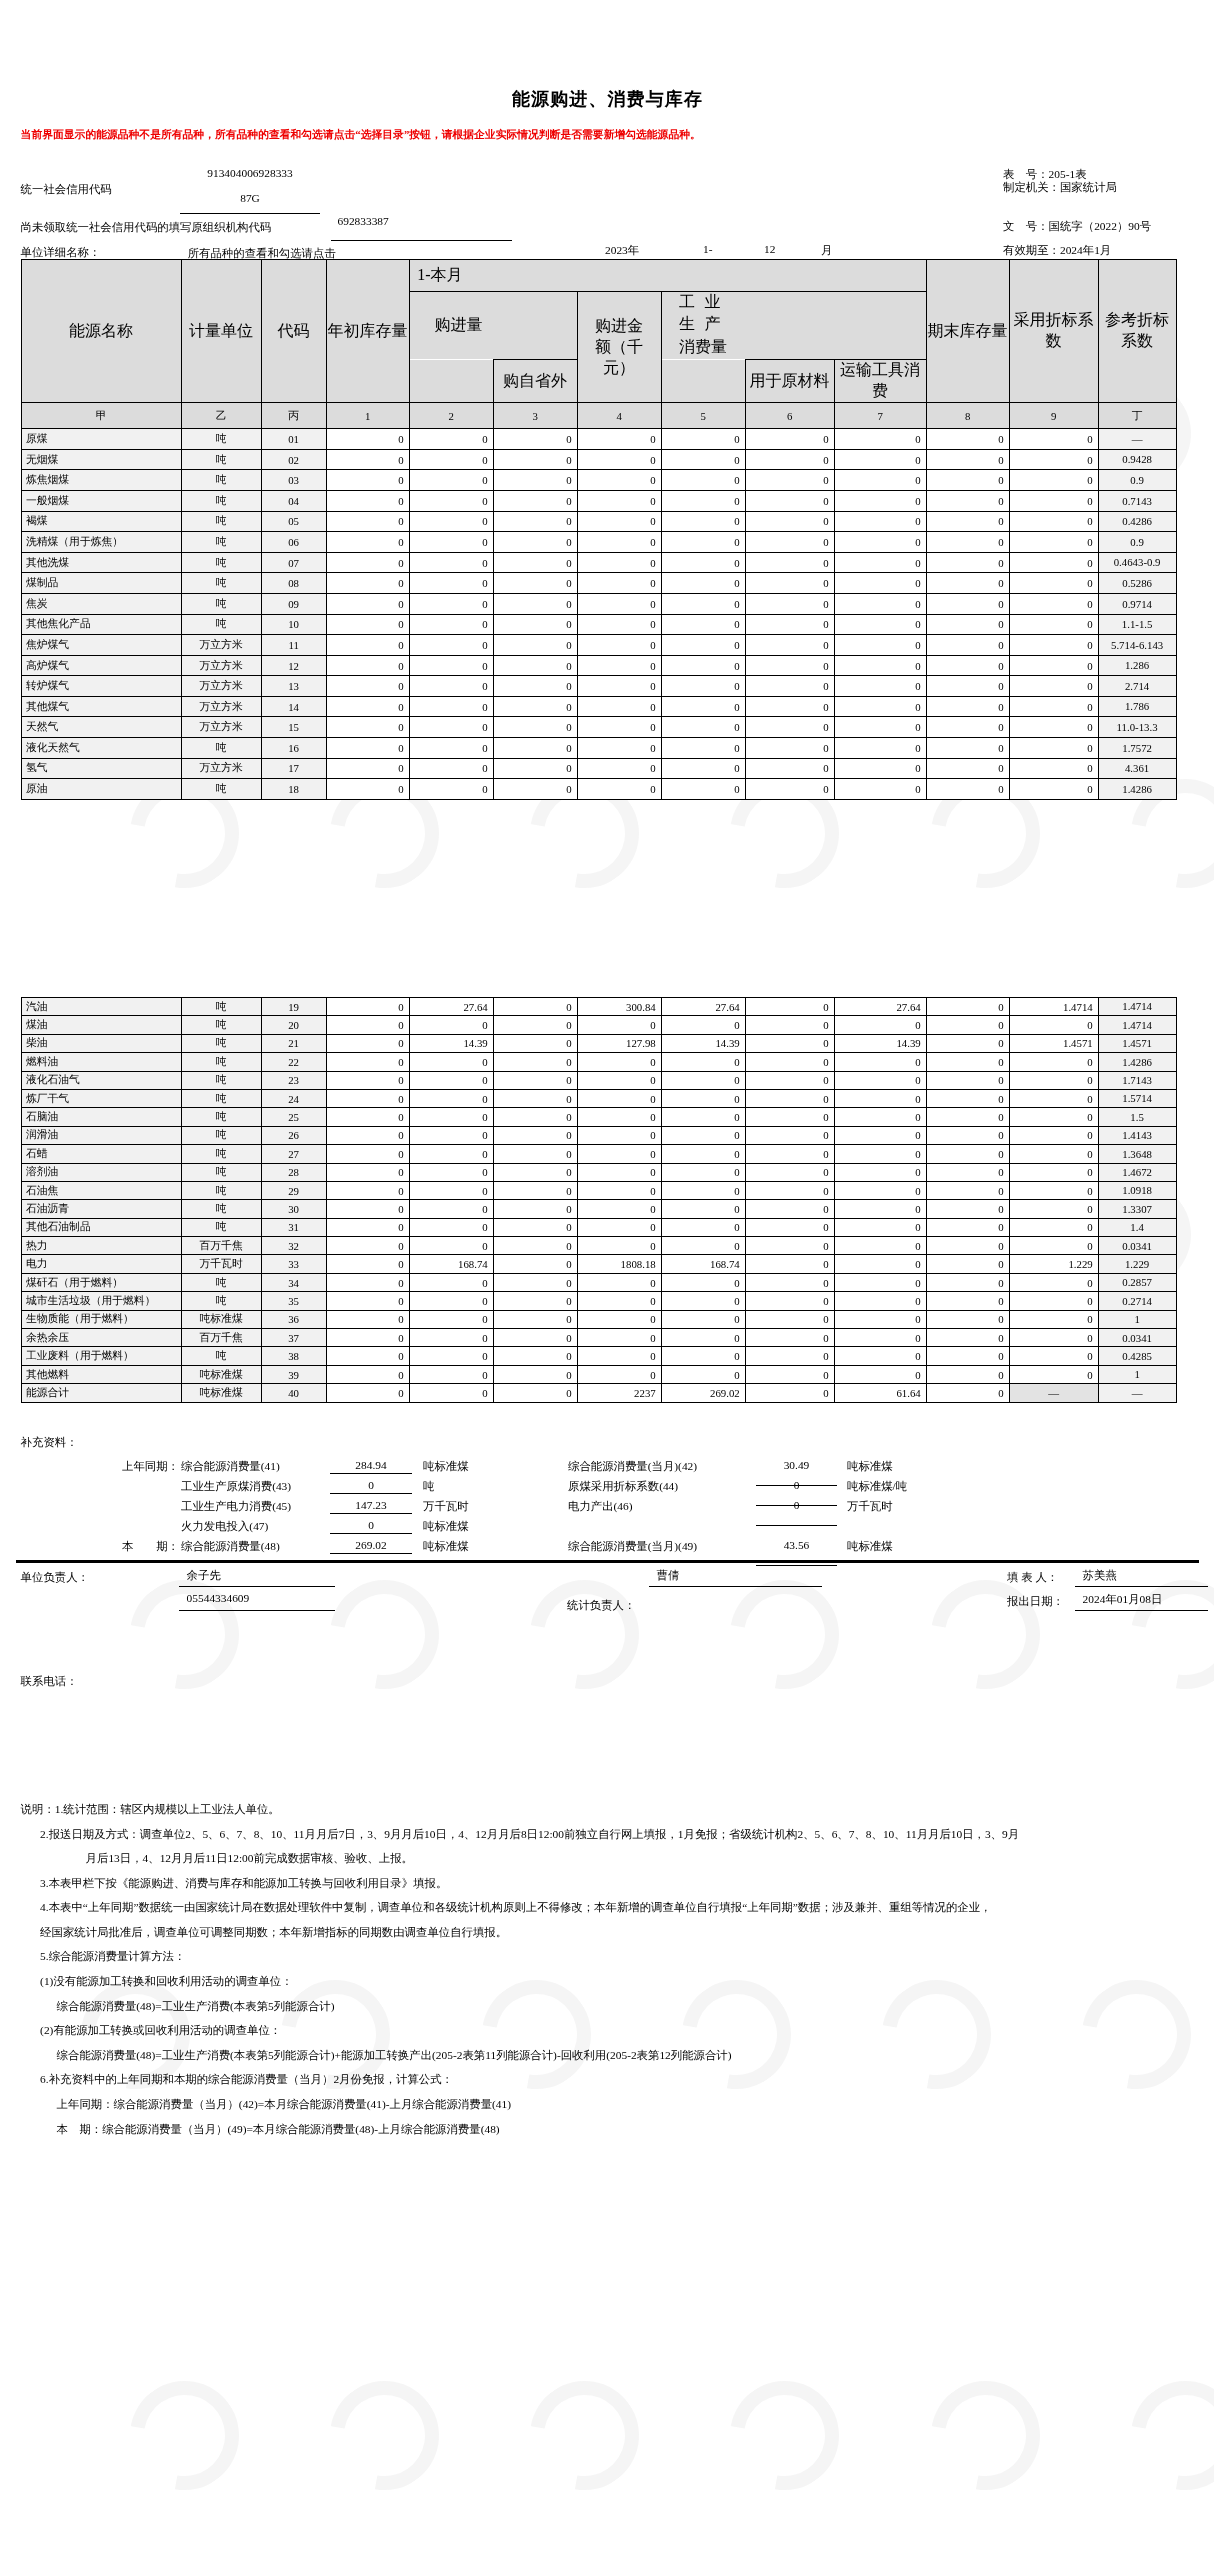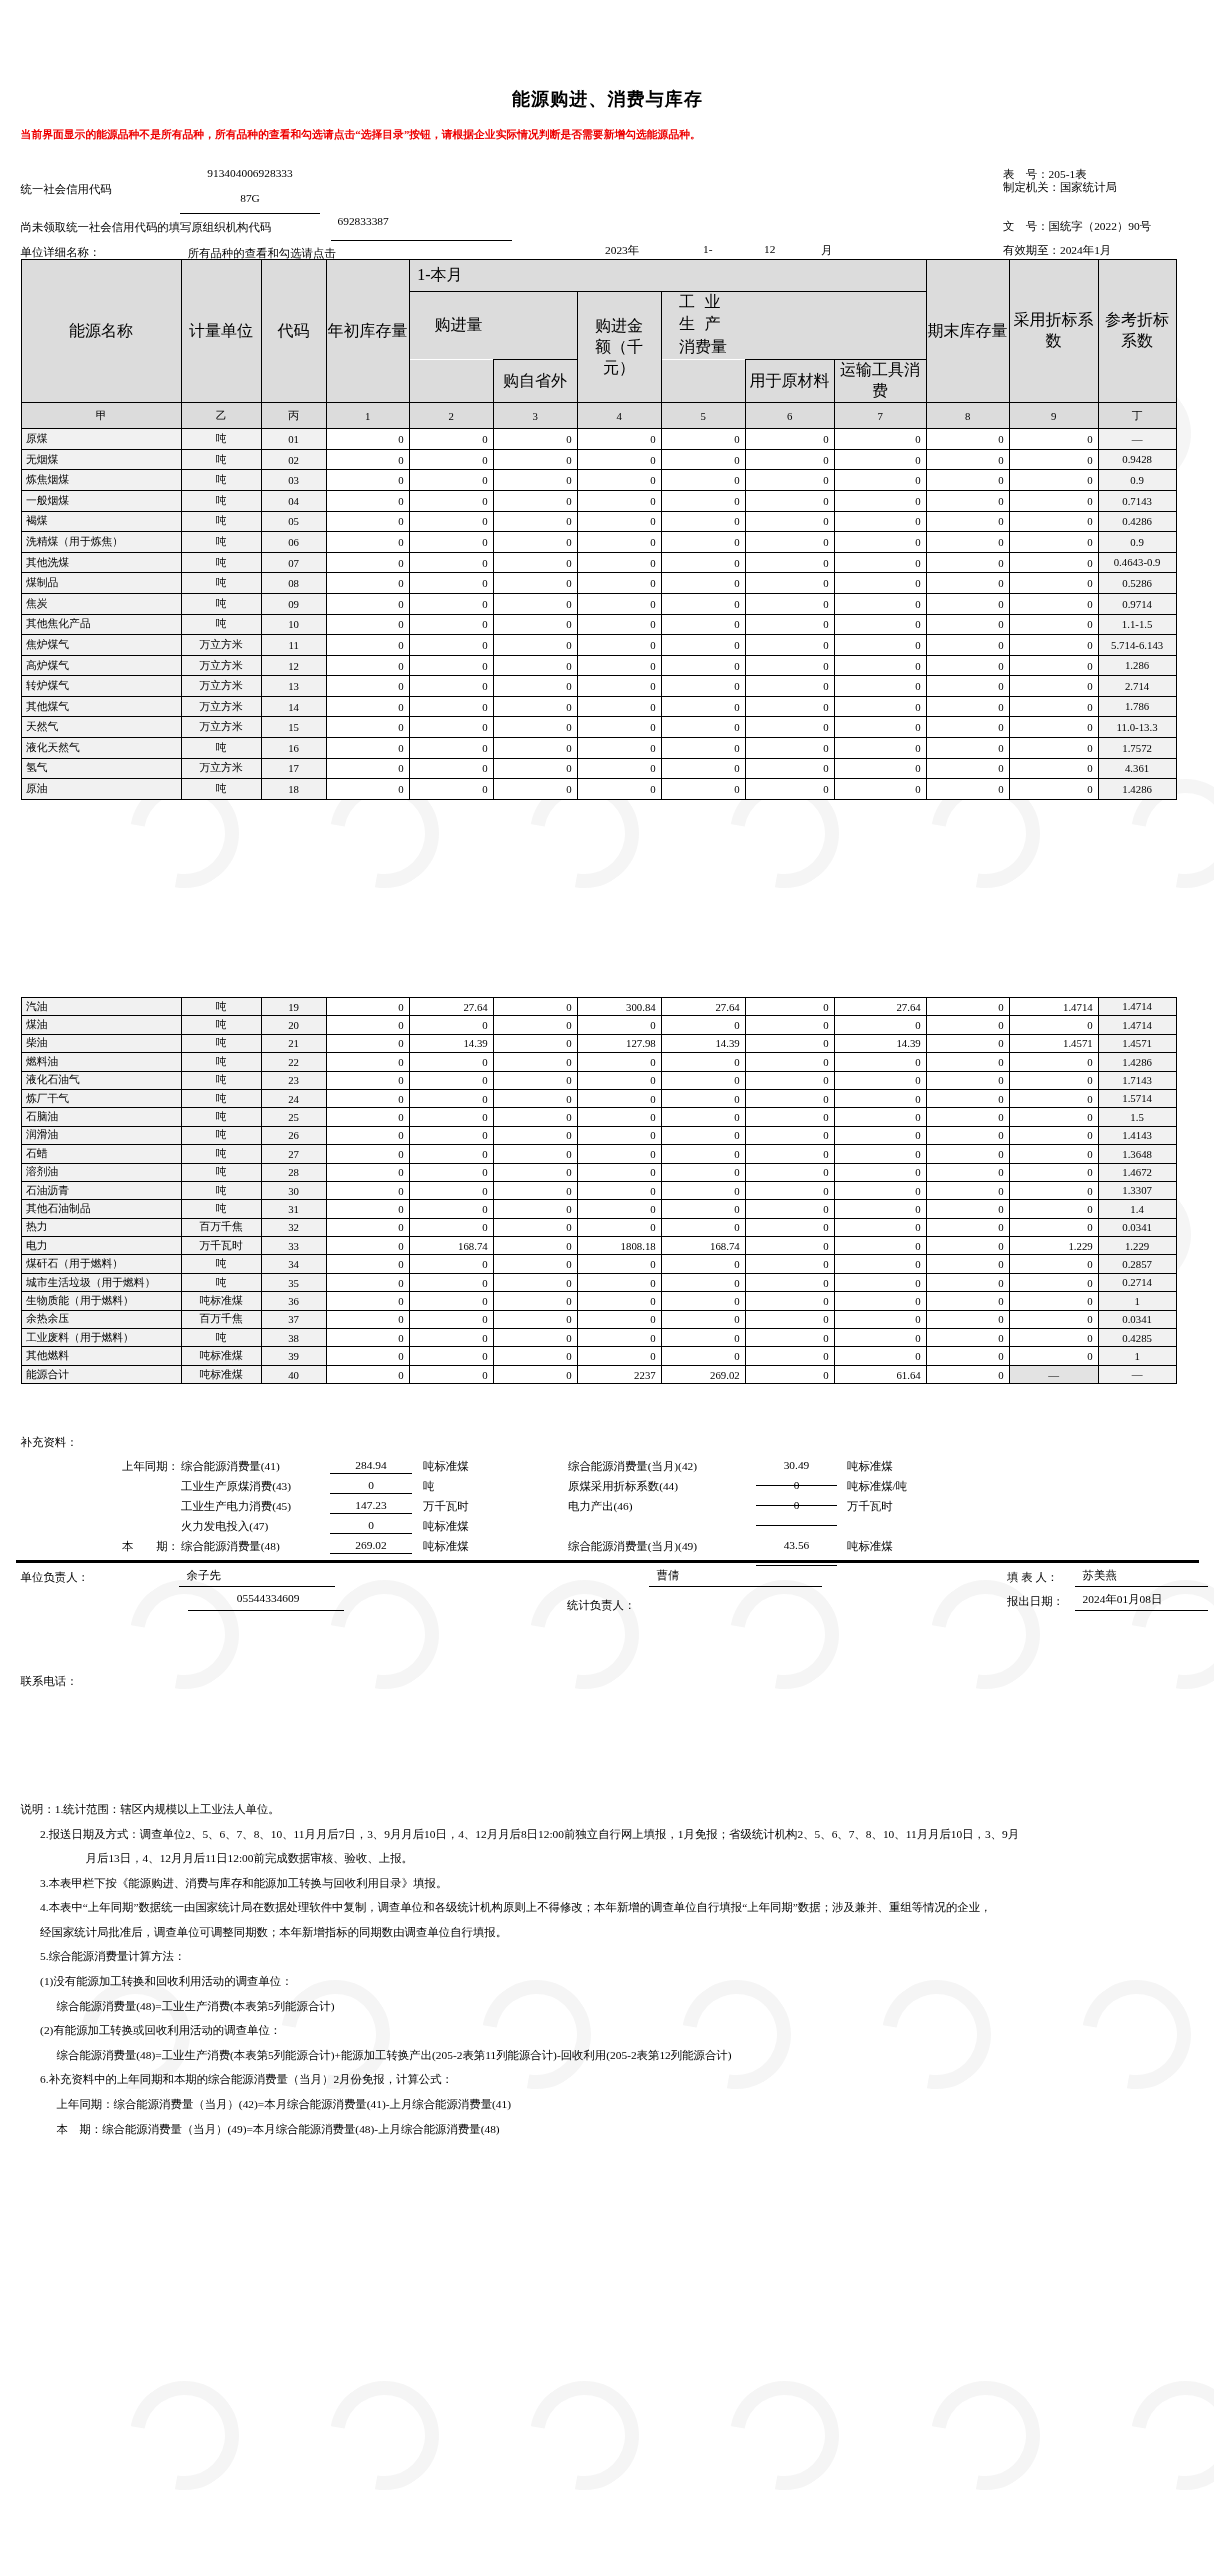--- a/index.html
+++ b/index.html
@@ -617,20 +617,35 @@
           <td class="cv">0</td>
           <td class="cv">0</td>
           <td class="cv">0</td>
           <td class="cv">0</td>
           <td class="cv">0</td>
           <td class="cv">0</td>
           <td class="cv">0</td>
           <td class="cr"><span>1.4672</span></td>
         </tr>
         <tr>
+          <td class="cn">石油焦</td>
+          <td class="cu">吨</td>
+          <td class="cc2">29</td>
+          <td class="cv">0</td>
+          <td class="cv">0</td>
+          <td class="cv">0</td>
+          <td class="cv">0</td>
+          <td class="cv">0</td>
+          <td class="cv">0</td>
+          <td class="cv">0</td>
+          <td class="cv">0</td>
+          <td class="cv">0</td>
+          <td class="cr"><span>1.0918</span></td>
+        </tr>
+        <tr>
           <td class="cn">石油沥青</td>
           <td class="cu">吨</td>
           <td class="cc2">30</td>
           <td class="cv">0</td>
           <td class="cv">0</td>
           <td class="cv">0</td>
           <td class="cv">0</td>
           <td class="cv">0</td>
           <td class="cv">0</td>
           <td class="cv">0</td>
@@ -839,21 +854,21 @@
 
   <div class="hr-thick"></div>
 
   <div class="f-item" style="left:20.6px;top:1570px;">单位负责人：</div>
   <div class="f-ul" style="left:179px;top:1568px;width:145px;">余子先</div>
   <div class="f-item" style="left:567px;top:1598px;">统计负责人：</div>
   <div class="f-ul" style="left:649px;top:1568px;width:162px;">曹倩</div>
   <div class="f-item" style="left:1007px;top:1570px;">填 表 人：</div>
   <div class="f-ul" style="left:1075px;top:1568px;width:122px;">苏美燕</div>
   <div class="f-item" style="left:20.6px;top:1674px;">联系电话：</div>
-  <div class="f-ul" style="left:188px;top:1592px;width:145px;text-align:center;">05544334609</div>
+  <div class="f-ul" style="left:179px;top:1592px;width:145px;">05544334609</div>
   <div class="f-item" style="left:1007px;top:1594px;">报出日期：</div>
   <div class="f-ul" style="left:1075px;top:1592px;width:122px;">2024年01月08日</div>
 
   <div class="notes" id="notes">
       <div class="note-line ind0">说明：1.统计范围：辖区内规模以上工业法人单位。</div>
       <div class="note-line ind1">2.报送日期及方式：调查单位2、5、6、7、8、10、11月月后7日，3、9月月后10日，4、12月月后8日12:00前独立自行网上填报，1月免报；省级统计机构2、5、6、7、8、10、11月月后10日，3、9月</div>
       <div class="note-line ind3">月后13日，4、12月月后11日12:00前完成数据审核、验收、上报。</div>
       <div class="note-line ind1">3.本表甲栏下按《能源购进、消费与库存和能源加工转换与回收利用目录》填报。</div>
       <div class="note-line ind1">4.本表中“上年同期”数据统一由国家统计局在数据处理软件中复制，调查单位和各级统计机构原则上不得修改；本年新增的调查单位自行填报“上年同期”数据；涉及兼并、重组等情况的企业，</div>
       <div class="note-line ind1">经国家统计局批准后，调查单位可调整同期数；本年新增指标的同期数由调查单位自行填报。</div>

